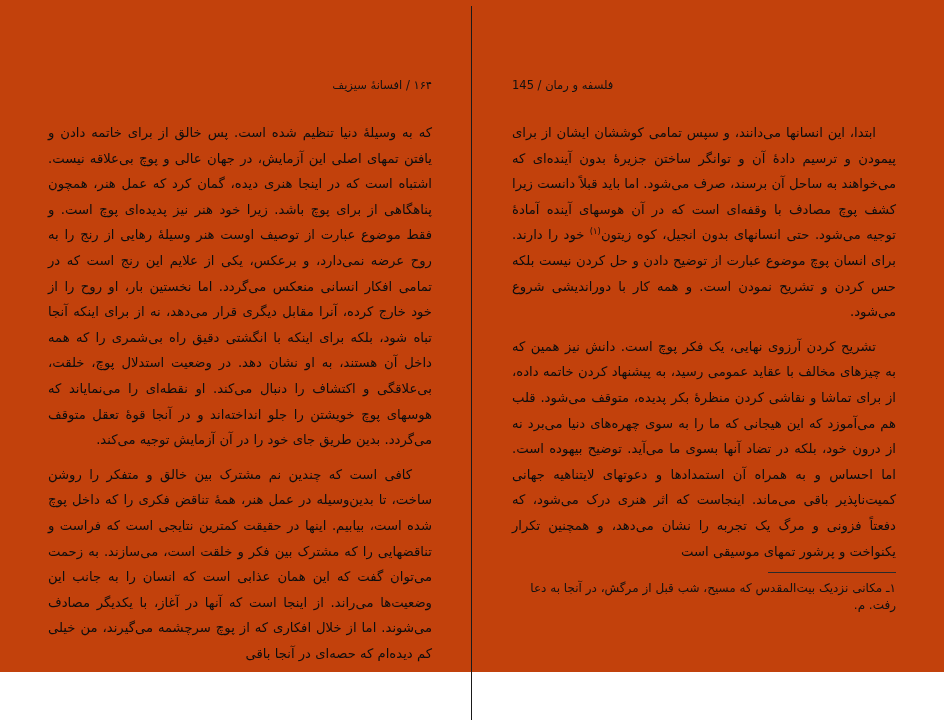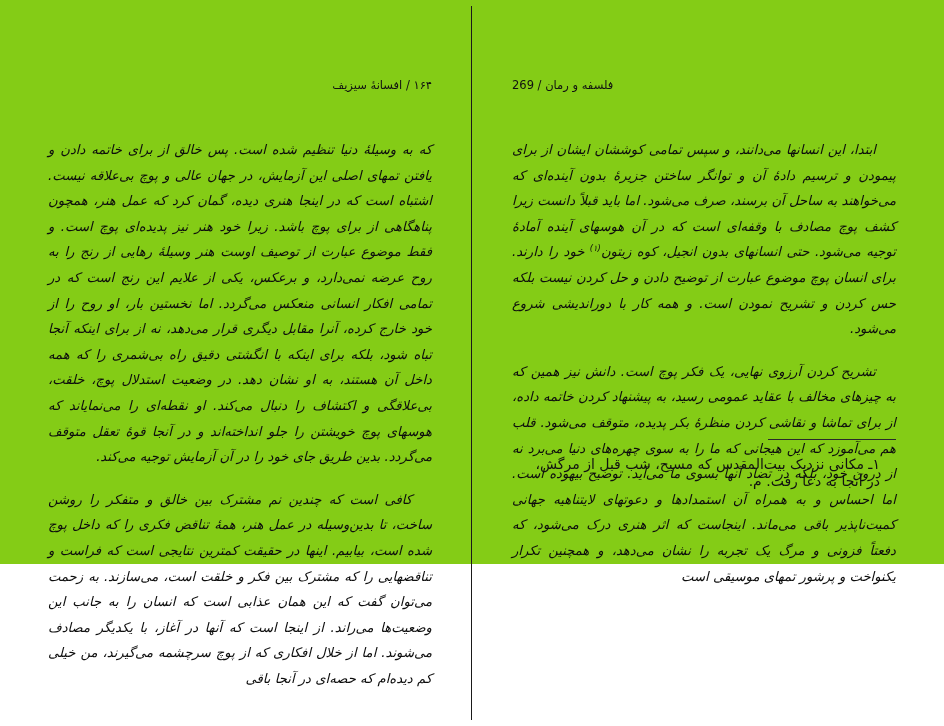--- a/index.html
+++ b/index.html
@@ -18,23 +18,23 @@
     position: relative;
     width: 944px;
     height: 726px;
     display: flex;
     flex-direction: row-reverse; 
     box-sizing: border-box;
   }
   .page {
     position: relative;
     width: 472px;
-    height: 564px;
+    height: 672px;
     box-sizing: border-box;
-    background: #84cc16;
+    background: #c2410c;
   }
   .gutter {
     position: absolute;
     top: 6px;
     bottom: 6px;
     left: 471px;
     width: 1px;
     background: #1a1a1a;
   }
   .page-inner {
@@ -66,49 +66,48 @@
   .body-col {
     position: absolute;
     top: 120px;
     right: 0;
     left: 0;
     text-align: justify;
     text-justify: inter-word;
     direction: rtl;
   }
   .para {
-    margin: 17px 0 9px 0;
+    margin: 0 0 9px 0;
     font-size: 13.2px;
     line-height: 25.6px;
     text-align: justify;
     text-indent: 0;
     color: #0d0d0d;
-    font-style: italic;
   }
   .para.indent {
     text-indent: 20px;
   }
   .footnote-wrap {
     position: absolute;
     bottom: 58px;
     right: 0;
     left: 0;
   }
   .footnote-rule {
     width: 128px;
     height: 1px;
     background: #2a2a2a;
     margin: 0 0 7px 0;
   }
   .footnote {
-    font-size: 14px;
+    font-size: 12px;
     line-height: 17px;
     color: #111111;
     text-align: right;
-    margin: 16px;
+    margin: 0;
   }
   sup.fn {
     font-size: 8.4px;
     vertical-align: super;
     line-height: 0;
   }
 </style>
 </head>
 <body>
 
@@ -121,21 +120,21 @@
         <p class="para">که به وسیلهٔ دنیا تنظیم شده است. پس خالق از برای خاتمه دادن و یافتن تمهای اصلی این آزمایش، در جهان عالی و پوچ بی‌علاقه نیست. اشتباه است که در اینجا هنری دیده، گمان کرد که عمل هنر، همچون پناهگاهی از برای پوچ باشد. زیرا خود هنر نیز پدیده‌ای پوچ است. و فقط موضوع عبارت از توصیف اوست هنر وسیلهٔ رهایی از رنج را به روح عرضه نمی‌دارد، و برعکس، یکی از علایم این رنج است که در تمامی افکار انسانی منعکس می‌گردد. اما نخستین بار، او روح را از خود خارج کرده، آنرا مقابل دیگری قرار می‌دهد، نه از برای اینکه آنجا تباه شود، بلکه برای اینکه با انگشتی دقیق راه بی‌شمری را که همه داخل آن هستند، به او نشان دهد. در وضعیت استدلال پوچ، خلقت، بی‌علاقگی و اکتشاف را دنبال می‌کند. او نقطه‌ای را می‌نمایاند که هوسهای پوچ خویشتن را جلو انداخته‌اند و در آنجا قوهٔ تعقل متوقف می‌گردد. بدین طریق جای خود را در آن آزمایش توجیه می‌کند.</p>
         <p class="para indent">کافی است که چندین نم مشترک بین خالق و متفکر را روشن ساخت، تا بدین‌وسیله در عمل هنر، همهٔ تناقض فکری را که داخل پوچ شده است، بیابیم. اینها در حقیقت کمترین نتایجی است که فراست و تناقضهایی را که مشترک بین فکر و خلقت است، می‌سازند. به زحمت می‌توان گفت که این همان عذابی است که انسان را به جانب این وضعیت‌ها می‌راند. از اینجا است که آنها در آغاز، با یکدیگر مصادف می‌شوند. اما از خلال افکاری که از پوچ سرچشمه می‌گیرند، من خیلی کم دیده‌ام که حصه‌ای در آنجا باقی</p>
       </div>
     </div>
   </div>
 
   <div class="gutter"></div>
 
   <div class="page page-left">
     <div class="page-inner">
-      <div class="running-head">فلسفه و رمان / 269</div>
+      <div class="running-head">فلسفه و رمان / 145</div>
       <div class="body-col">
         <p class="para indent">ابتدا، این انسانها می‌دانند، و سپس تمامی کوششان ایشان از برای پیمودن و ترسیم دادهٔ آن و توانگر ساختن جزیرهٔ بدون آینده‌ای که می‌خواهند به ساحل آن برسند، صرف می‌شود. اما باید قبلاً دانست زیرا کشف پوچ مصادف با وقفه‌ای است که در آن هوسهای آینده آمادهٔ توجیه می‌شود. حتی انسانهای بدون انجیل، کوه زیتون<sup class="fn">(۱)</sup> خود را دارند. برای انسان پوچ موضوع عبارت از توضیح دادن و حل کردن نیست بلکه حس کردن و تشریح نمودن است. و همه کار با دوراندیشی شروع می‌شود.</p>
         <p class="para indent">تشریح کردن آرزوی نهایی، یک فکر پوچ است. دانش نیز همین که به چیزهای مخالف با عقاید عمومی رسید، به پیشنهاد کردن خاتمه داده، از برای تماشا و نقاشی کردن منظرهٔ بکر پدیده، متوقف می‌شود. قلب هم می‌آموزد که این هیجانی که ما را به سوی چهره‌های دنیا می‌برد نه از درون خود، بلکه در تضاد آنها بسوی ما می‌آید. توضیح بیهوده است. اما احساس و به همراه آن استمدادها و دعوتهای لایتناهیه جهانی کمیت‌ناپذیر باقی می‌ماند. اینجاست که اثر هنری درک می‌شود، که دفعتاً فزونی و مرگ یک تجربه را نشان می‌دهد، و همچنین تکرار یکنواخت و پرشور تمهای موسیقی است</p>
       </div>
       <div class="footnote-wrap">
         <div class="footnote-rule"></div>
         <p class="footnote">
           <span>۱ـ</span>
           <span>مکانی نزدیک بیت‌المقدس که مسیح، شب قبل از مرگش، در آنجا به دعا رفت. م.</span>
         </p>

